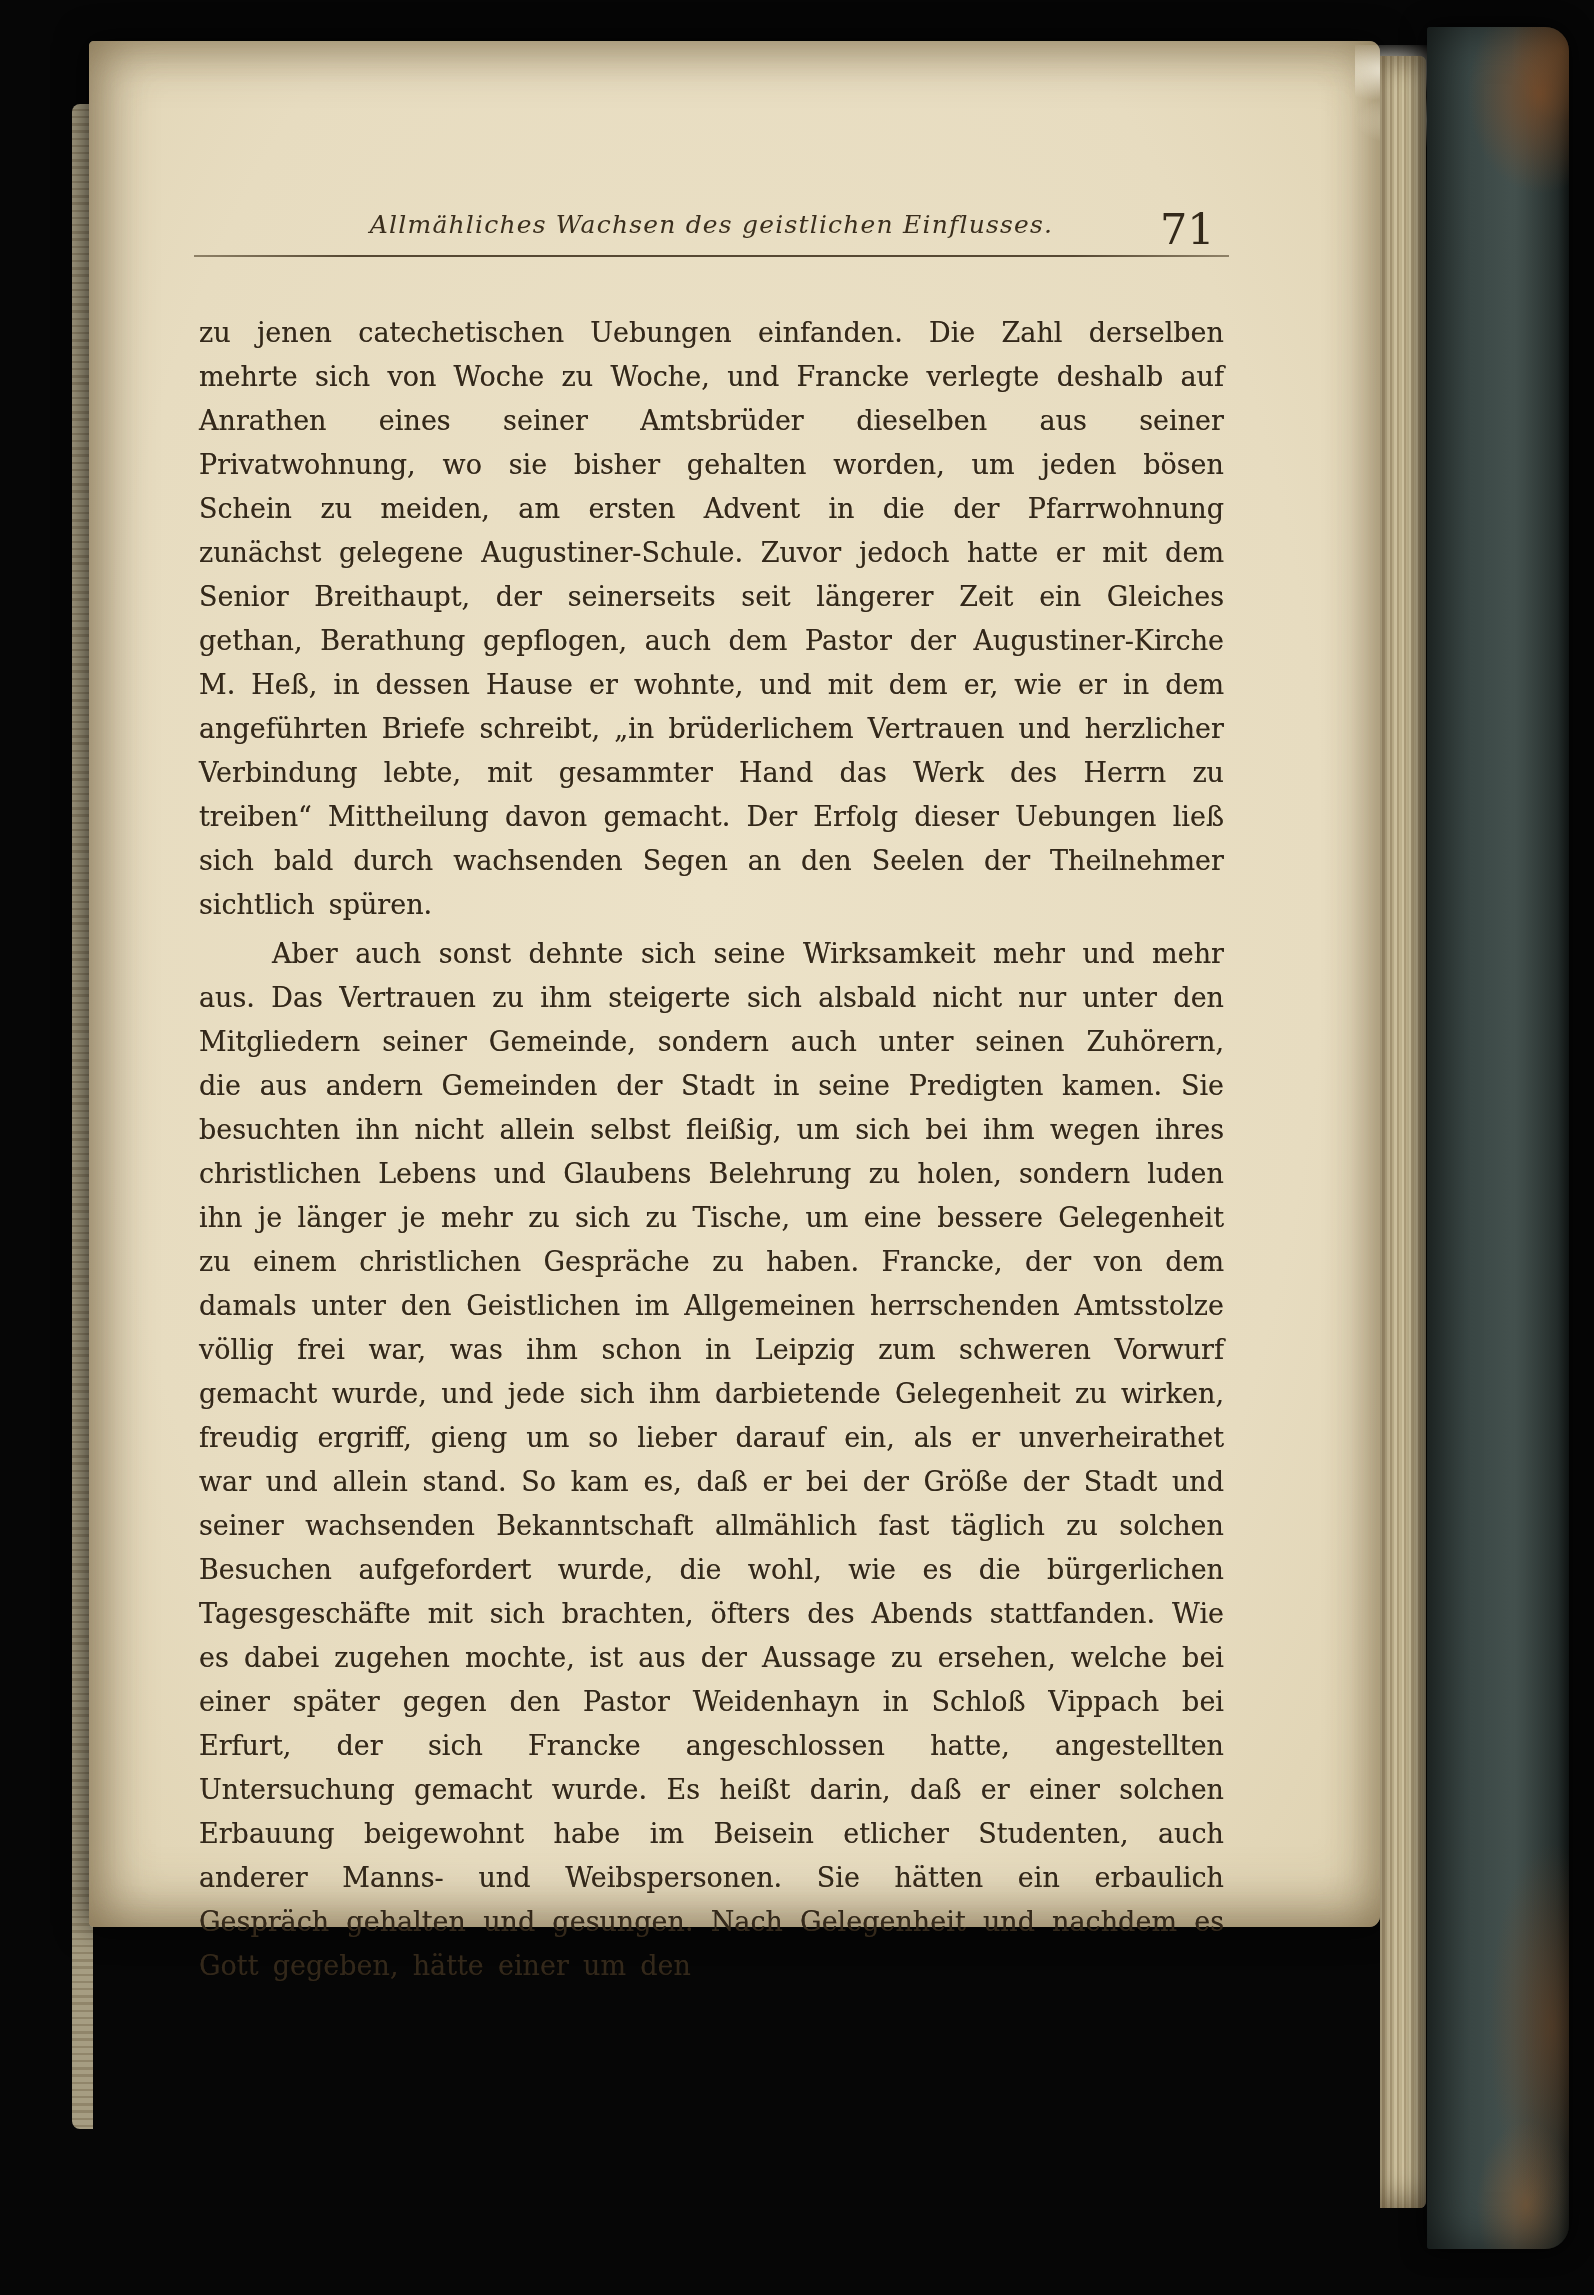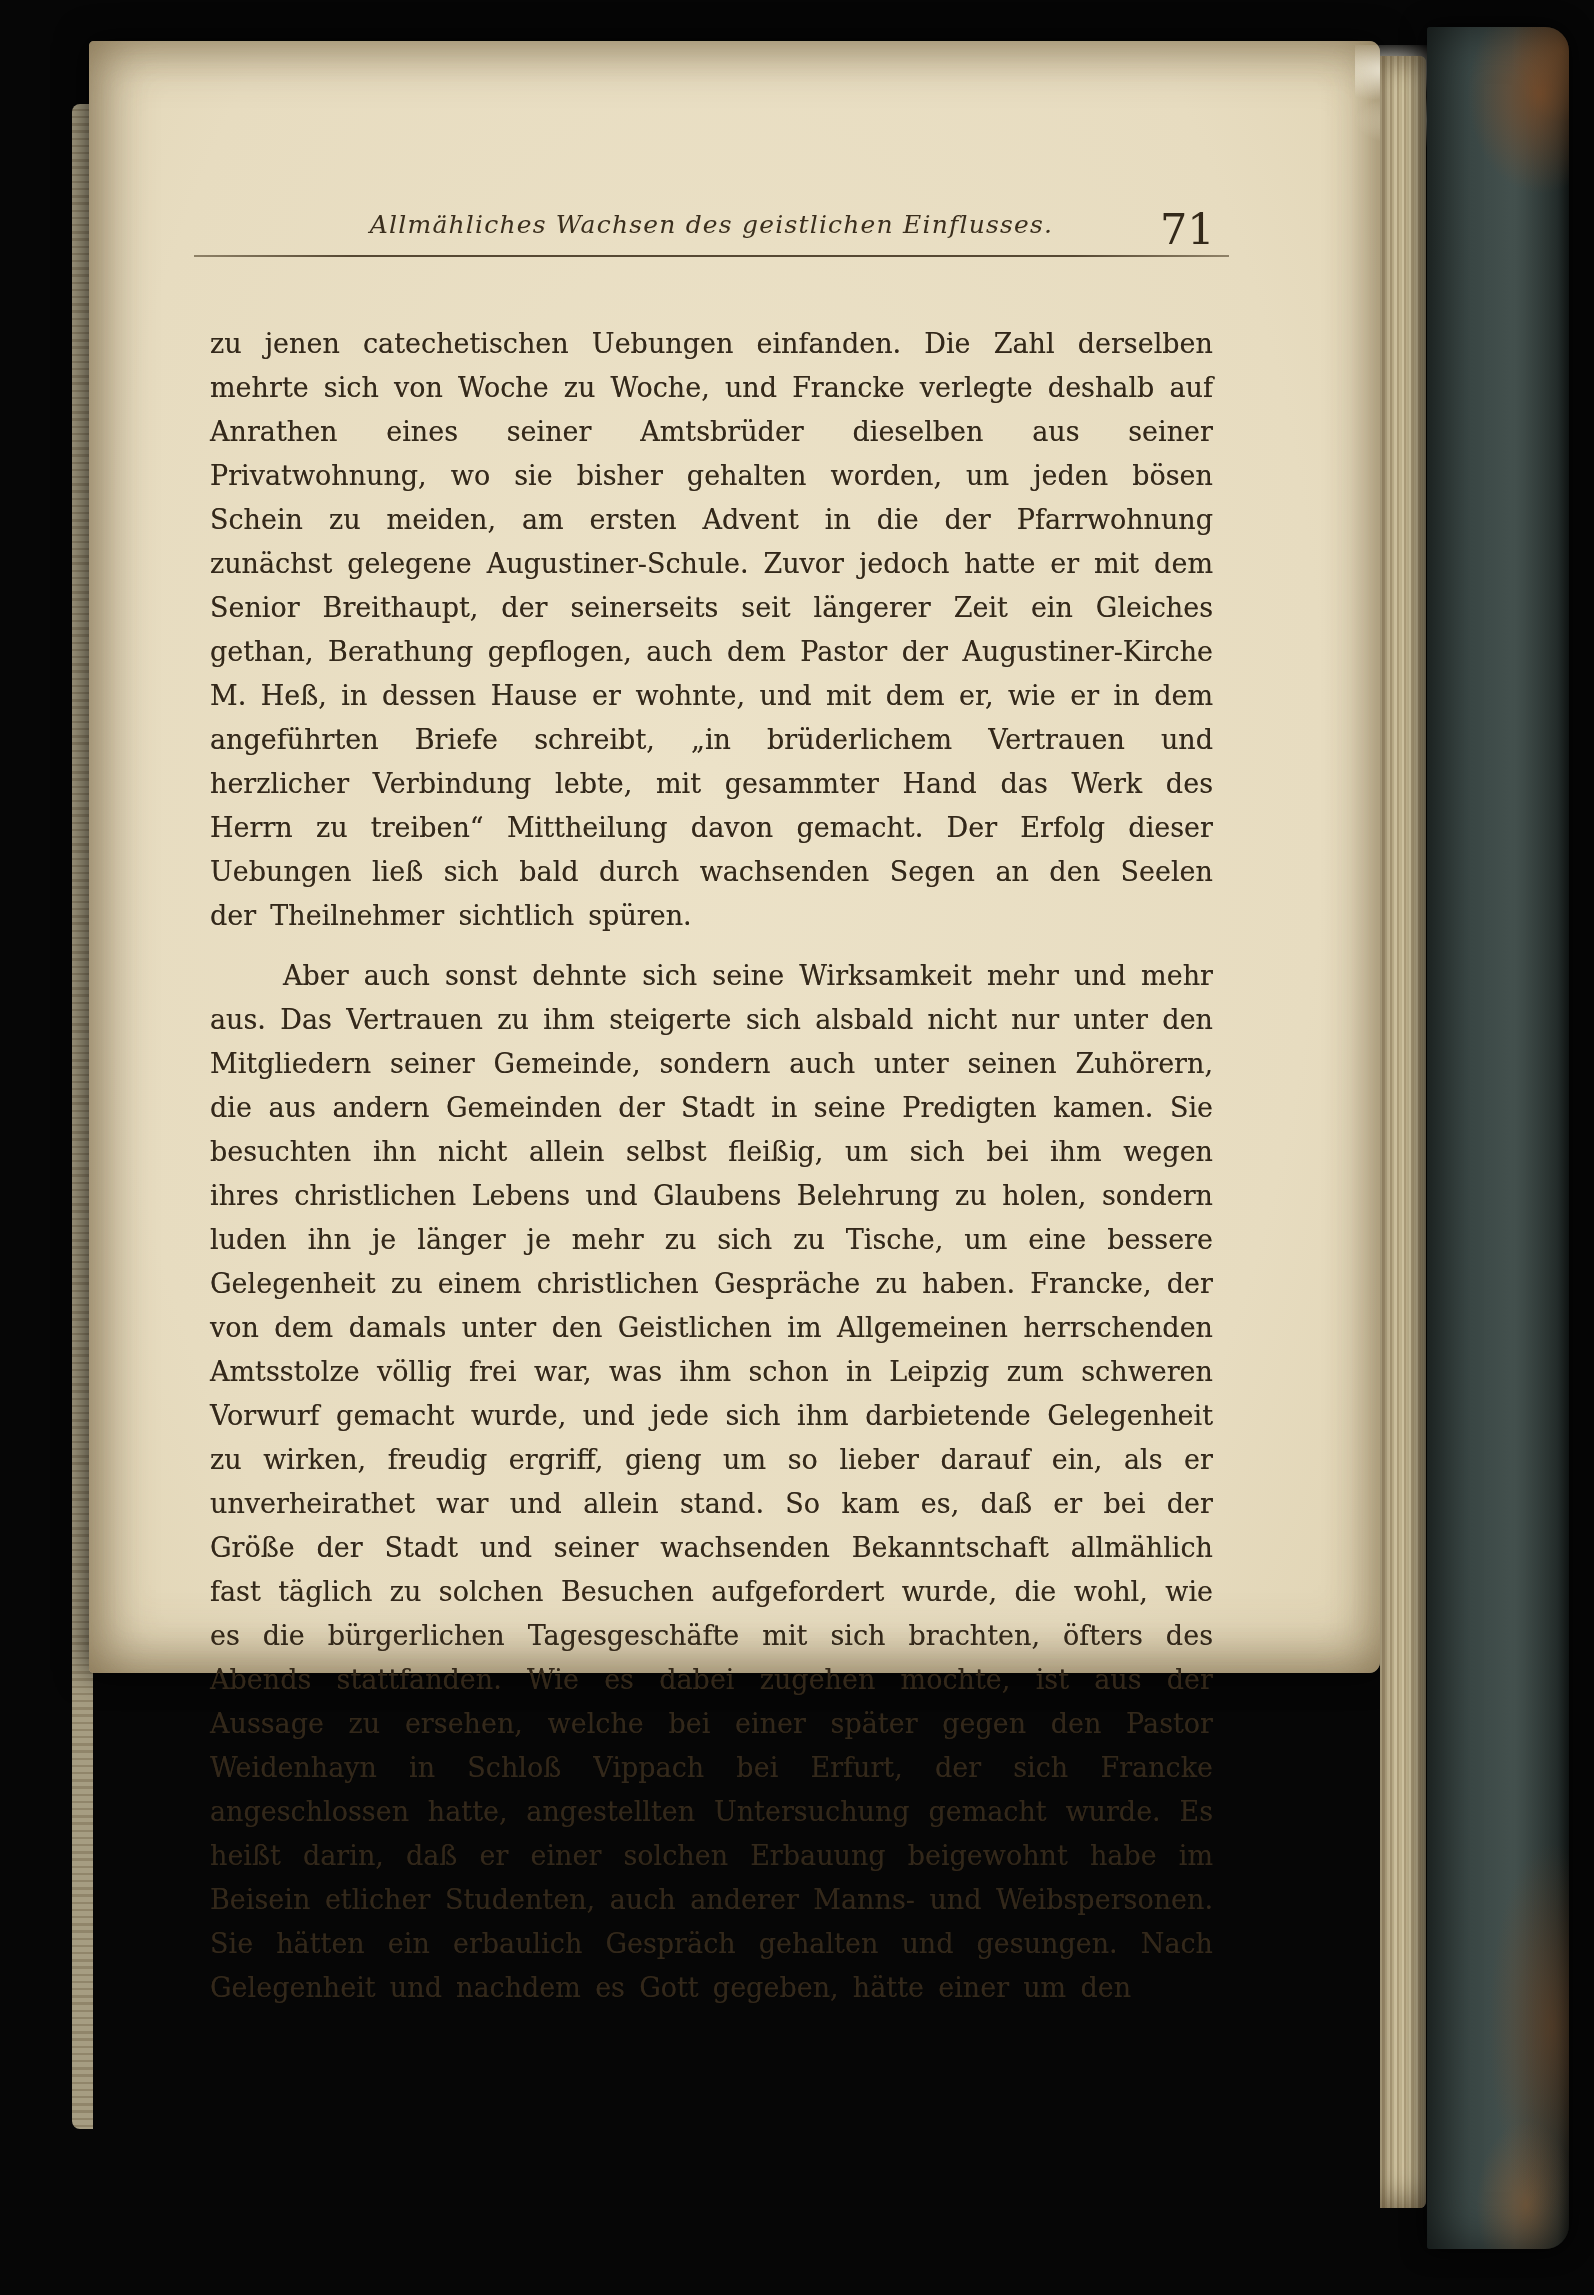--- a/index.html
+++ b/index.html
@@ -16,21 +16,21 @@
   .page-stack-left{
     position:absolute;left:72px;top:104px;width:21px;height:2025px;
     background:repeating-linear-gradient(180deg,#cfc3a2 0 4.8px,#b3a583 4.8px 7.2px);
     border-radius:8px 0 0 8px;
     filter:blur(0.3px);
     opacity:.8;
   }
 
   
   .page{
-    position:absolute;left:89px;top:41px;width:1291px;height:1632px;
+    position:absolute;left:89px;top:41px;width:1291px;height:1886px;
     background:
       radial-gradient(ellipse 1116px 1913px at 48% 45%, #ece2c8 0%, #e7dcc0 55%, #ddd0ae 85%, #d0c099 100%);
     border-radius:4.8px 11px 11px 4.8px;
     box-shadow:
       inset 22px 0 48px rgba(90,70,40,.30),
       inset -14.3px 0 40px rgba(100,80,45,.22),
       inset 0 17.5px 48px rgba(100,80,45,.25),
       inset 0 -21px 56px rgba(100,80,45,.30),
       0 0 32px rgba(0,0,0,.8);
     text-decoration: underline;
@@ -60,21 +60,21 @@
 
   .body-text{
     position:absolute;left:105px;top:265px;width:1035px;
     font-size:27px;
     line-height:44px;
     text-align:justify;
     word-spacing:5.6px;
     color:#33281a;
     text-shadow:0 0 0.5px rgba(51,40,26,.55);
   }
-  .para{margin:16px;}
+  .para{margin:5px;}
   .para.indent{text-indent:73px;}
 
   
   .fore-edge{
     position:absolute;left:1380px;top:56px;width:46px;height:2152px;
     background:repeating-linear-gradient(90deg,#d9cda9 0 2.4px,#b5a682 2.4px 4.8px,#c8bb96 4.8px 7.2px);
     border-radius:0 6.4px 6.4px 0;
     box-shadow:inset 0 11px 24px rgba(60,45,25,.4), inset 0 -12.8px 27px rgba(60,45,25,.45);
   }
   

